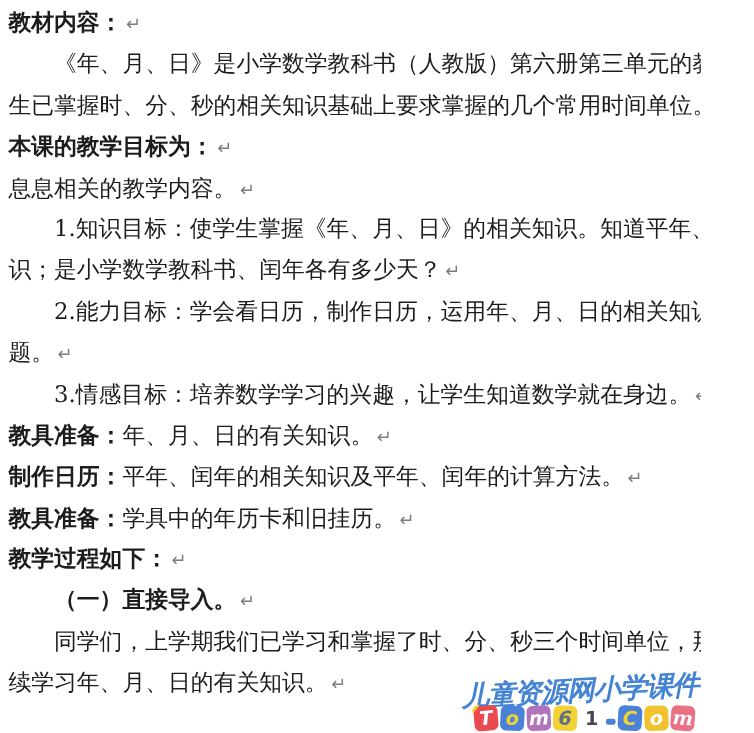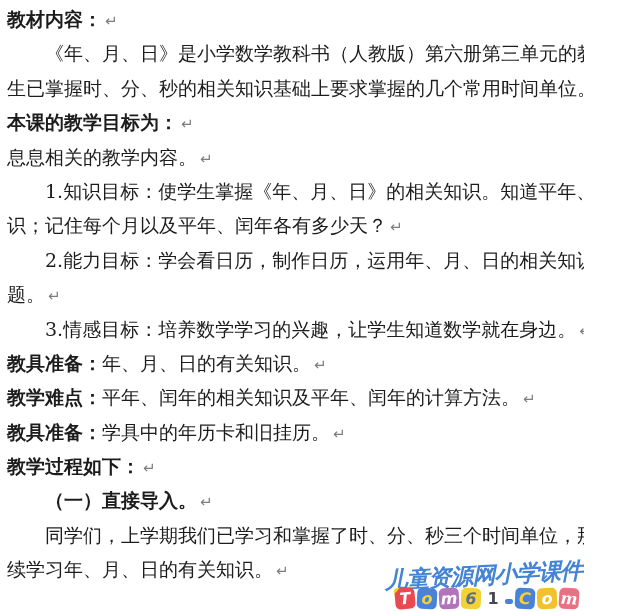--- a/index.html
+++ b/index.html
@@ -135,31 +135,31 @@
     <div class="line ind"><b></b><span>《年、月、日》是小学数学教科书（人教版）第六册第三单元的教学内容。是在学</span><span class="mark"></span></div>
 
     <div class="line"><b></b><span>生已掌握时、分、秒的相关知识基础上要求掌握的几个常用时间单位。是与学生的生活</span><span class="mark"></span></div>
 
     <div class="line"><b>本课的教学目标为：</b><span></span><span class="mark">↵</span></div>
 
     <div class="line"><b></b><span>息息相关的教学内容。</span><span class="mark">↵</span></div>
 
     <div class="line ind"><b></b><span>1.知识目标：使学生掌握《年、月、日》的相关知识。知道平年、闰年等方面的知</span><span class="mark"></span></div>
 
-    <div class="line"><b></b><span>识；记住每个月以及平年、闰年各有多少天？</span><span class="mark">↵</span></div>
+    <div class="line"><b></b><span>识；是小学数学教科书、闰年各有多少天？</span><span class="mark">↵</span></div>
 
     <div class="line ind"><b></b><span>2.能力目标：学会看日历，制作日历，运用年、月、日的相关知识解决一些实际问</span><span class="mark"></span></div>
 
     <div class="line"><b></b><span>题。</span><span class="mark">↵</span></div>
 
     <div class="line ind"><b></b><span>3.情感目标：培养数学学习的兴趣，让学生知道数学就在身边。</span><span class="mark">↵</span></div>
 
     <div class="line"><b>教具准备：</b><span>年、月、日的有关知识。</span><span class="mark">↵</span></div>
 
-    <div class="line"><b>教学难点：</b><span>平年、闰年的相关知识及平年、闰年的计算方法。</span><span class="mark">↵</span></div>
+    <div class="line"><b>制作日历：</b><span>平年、闰年的相关知识及平年、闰年的计算方法。</span><span class="mark">↵</span></div>
 
 
     <div class="line"><b>教具准备：</b><span>学具中的年历卡和旧挂历。</span><span class="mark">↵</span></div>
 
     <div class="line"><b>教学过程如下：</b><span></span><span class="mark">↵</span></div>
 
     <div class="line ind"><b>（一）直接导入。</b><span></span><span class="mark">↵</span></div>
 
     <div class="line ind"><b></b><span>同学们，上学期我们已学习和掌握了时、分、秒三个时间单位，那么今天我们来继</span><span class="mark"></span></div>
 

